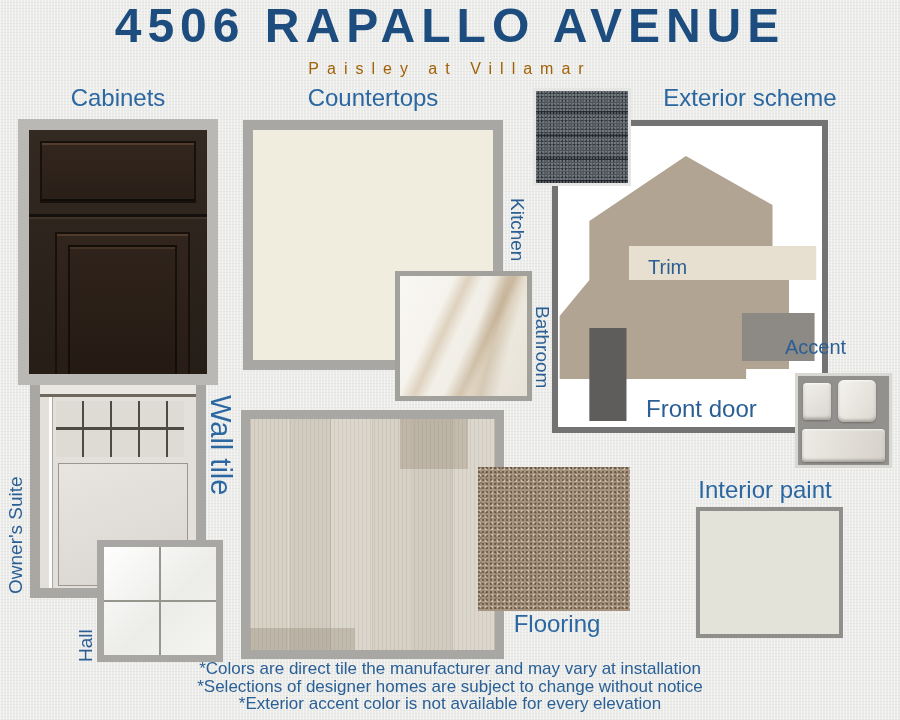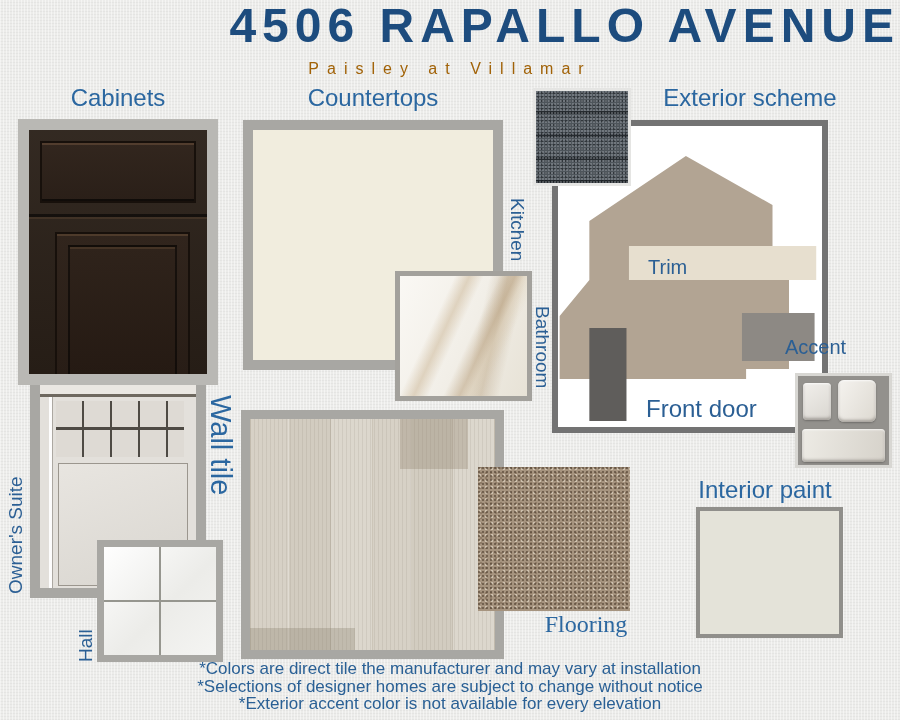--- a/index.html
+++ b/index.html
@@ -7,21 +7,21 @@
     width:900px;height:720px;position:relative;overflow:hidden;
     font-family:"Liberation Sans","DejaVu Sans",sans-serif;
     background-color:#ececea;
     background-image:
       repeating-linear-gradient(90deg, rgba(255,255,255,.45) 0 1px, rgba(0,0,0,0) 1px 3px),
       repeating-linear-gradient(0deg, rgba(219,219,217,.45) 0 1px, rgba(0,0,0,0) 1px 3px);
   }
   .abs{position:absolute;}
   .board{position:absolute;box-sizing:border-box;}
   
-  .main-title{top:2px;left:0;width:900px;text-align:right;
+  .main-title{top:2px;left:0;width:900px;text-align:center;
     font-size:48px;font-weight:bold;letter-spacing:6px;color:#1d4c7e;line-height:48px;}
   .sub-title{top:60px;left:0;width:900px;text-align:center;
     font-size:16px;letter-spacing:8px;color:#a16207;line-height:18px;}
   .section-label{font-size:24px;color:#2b67a0;text-align:center;line-height:32px;white-space:nowrap;}
   .small-label{font-size:19px;color:#2b5f94;line-height:21px;white-space:nowrap;}
   .vlabel{position:absolute;white-space:nowrap;}
   .rot-cw{transform-origin:0 0;transform:rotate(90deg);}
   .rot-ccw{transform-origin:0 0;transform:rotate(-90deg);}
   
   .cabinet-board{left:18px;top:119px;width:200px;height:266px;border:11px solid #b9b8b4;z-index:30;
@@ -147,21 +147,21 @@
   <div class="stone-block stone-b1"></div>
   <div class="stone-block stone-b2"></div>
   <div class="stone-block stone-b3"></div>
 </div>
 
 <div class="board flooring-board">
   <div class="plank-patch1"></div>
   <div class="plank-patch2"></div>
 </div>
 <div class="board carpet-swatch"></div>
-<div class="abs section-label" style="left:506px;top:608px;width:160px;font-family:Liberation Serif, serif;">Flooring</div>
+<div class="abs section-label" style="left:477px;top:608px;width:160px;">Flooring</div>
 
 <div class="abs section-label" style="left:655px;top:474px;width:220px;">Interior paint</div>
 <div class="board paint-swatch" style="background-color: rgb(228, 227, 217);"></div>
 
 <div class="abs footer">
   <div>*Colors are direct tile the manufacturer and may vary at installation</div>
   <div>*Selections of designer homes are subject to change without notice</div>
   <div>*Exterior accent color is not available for every elevation</div>
 </div>
 

